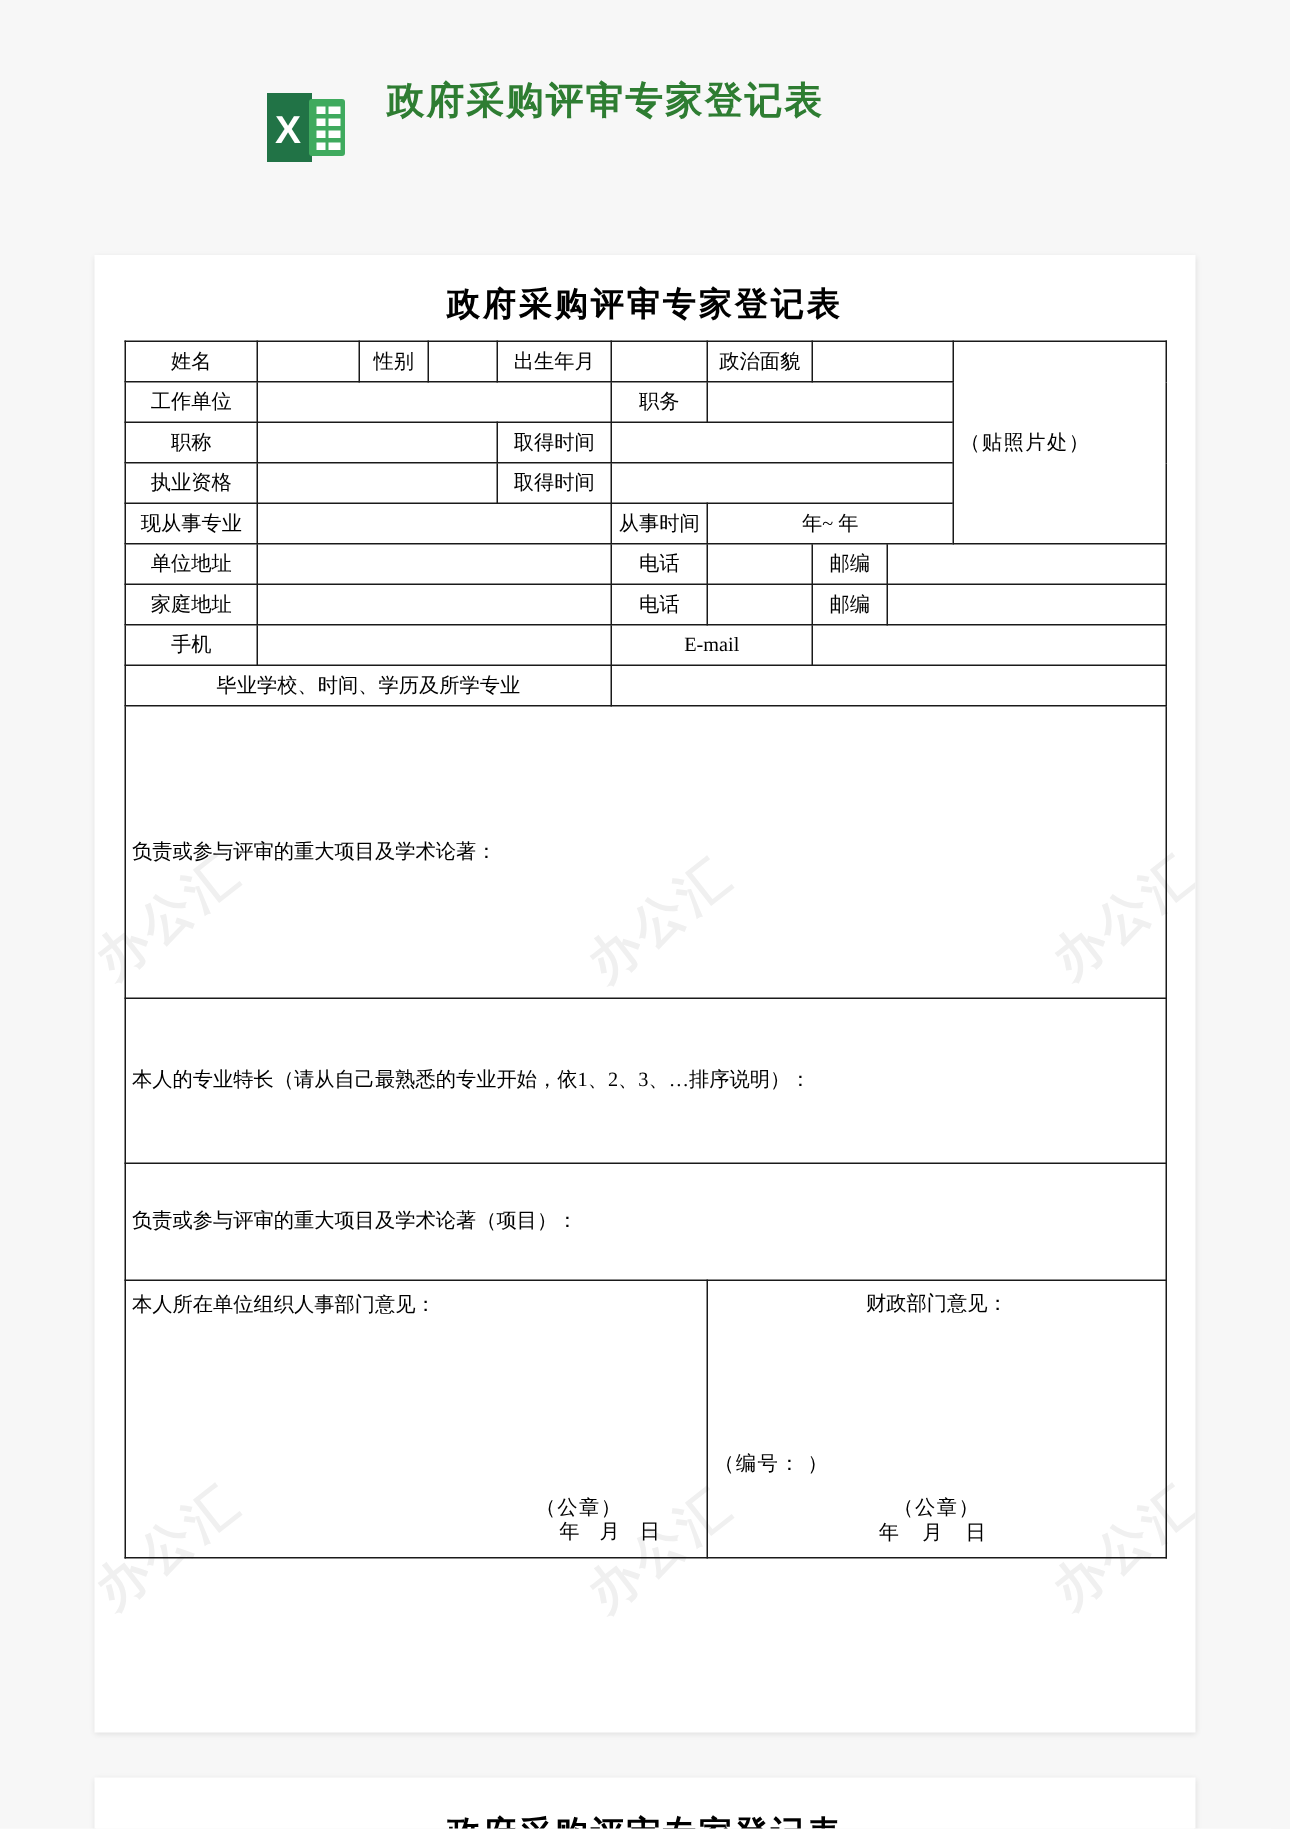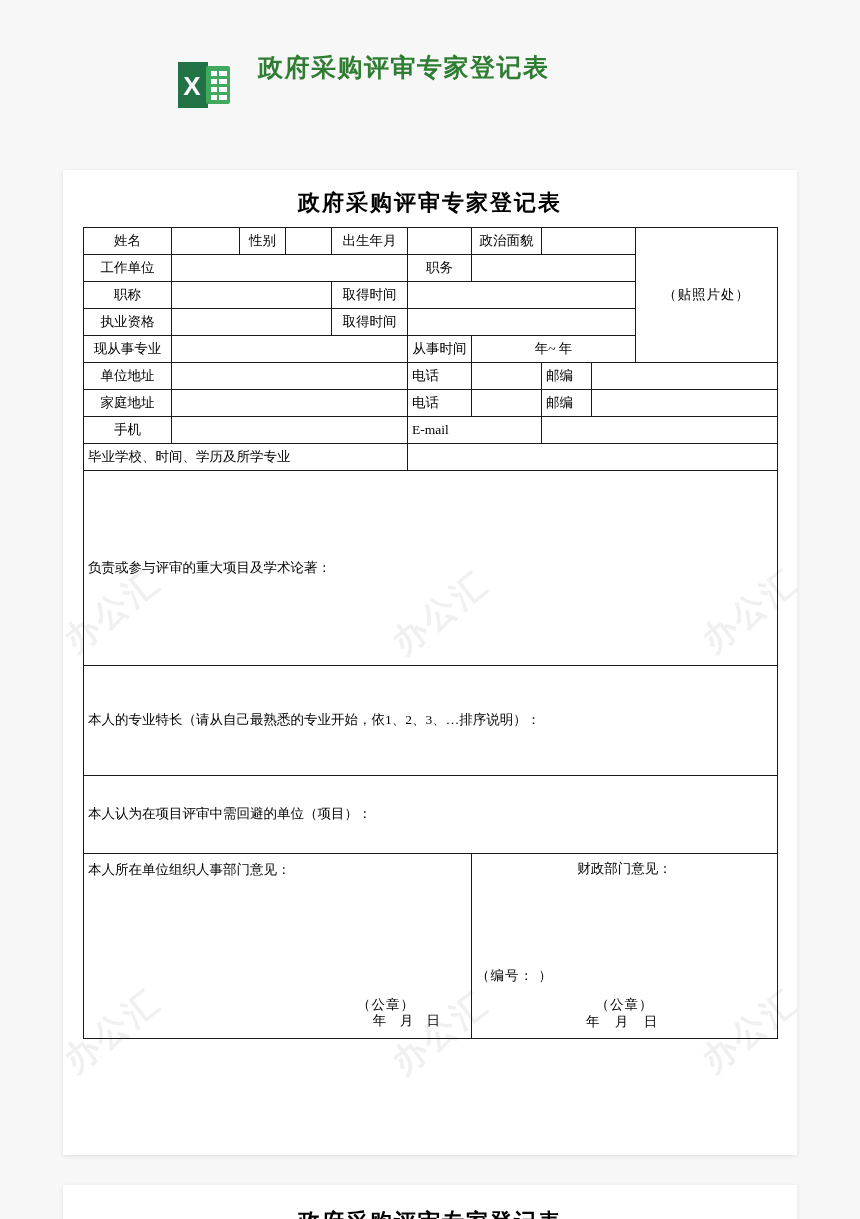--- a/index.html
+++ b/index.html
@@ -112,24 +112,23 @@
     color: #000;
   }
   table.form td {
     border: 1px solid #1a1a1a;
     padding: 0 4px;
     height: 27px;
     vertical-align: middle;
     line-height: 1.25;
   }
   td.lbl   { text-align: center; white-space: nowrap; }
-  td.lbl-l { text-align: left;  white-space: nowrap; padding-left: 6px; }
+  td.lbl-l { text-align: center;  white-space: nowrap; padding-left: 6px; }
   td.blank { }
   td.photo {
-    text-align: center;
     vertical-align: middle;
     letter-spacing: 1px;
   }
   td.block-cell {
     vertical-align: top;
     padding-top: 6px;
     padding-left: 6px;
     text-align: left;
   }
   .sig-seal { text-align: center; letter-spacing: 1px; }
@@ -288,21 +287,21 @@
         </tr>
 
         <tr>
           <td class="block-cell" colspan="10" style="height:110px;">
             <span>本人的专业特长（请从自己最熟悉的专业开始，依1、2、3、…排序说明）：</span>
           </td>
         </tr>
 
         <tr>
           <td class="block-cell" colspan="10" style="height:78px;">
-            <span>本人认为在项目评审中需回避的单位（项目）：</span>
+            <span>负责或参与评审的重大项目及学术论著（项目）：</span>
           </td>
         </tr>
 
         <tr>
           <td class="block-cell" colspan="6" style="height:185px;">
             <div class="opinion-head">本人所在单位组织人事部门意见：</div>
             <div style="height:118px;"></div>
             <div class="sig-right">（公章）</div>
             <div class="sig-right2">年    月    日</div>
           </td>

